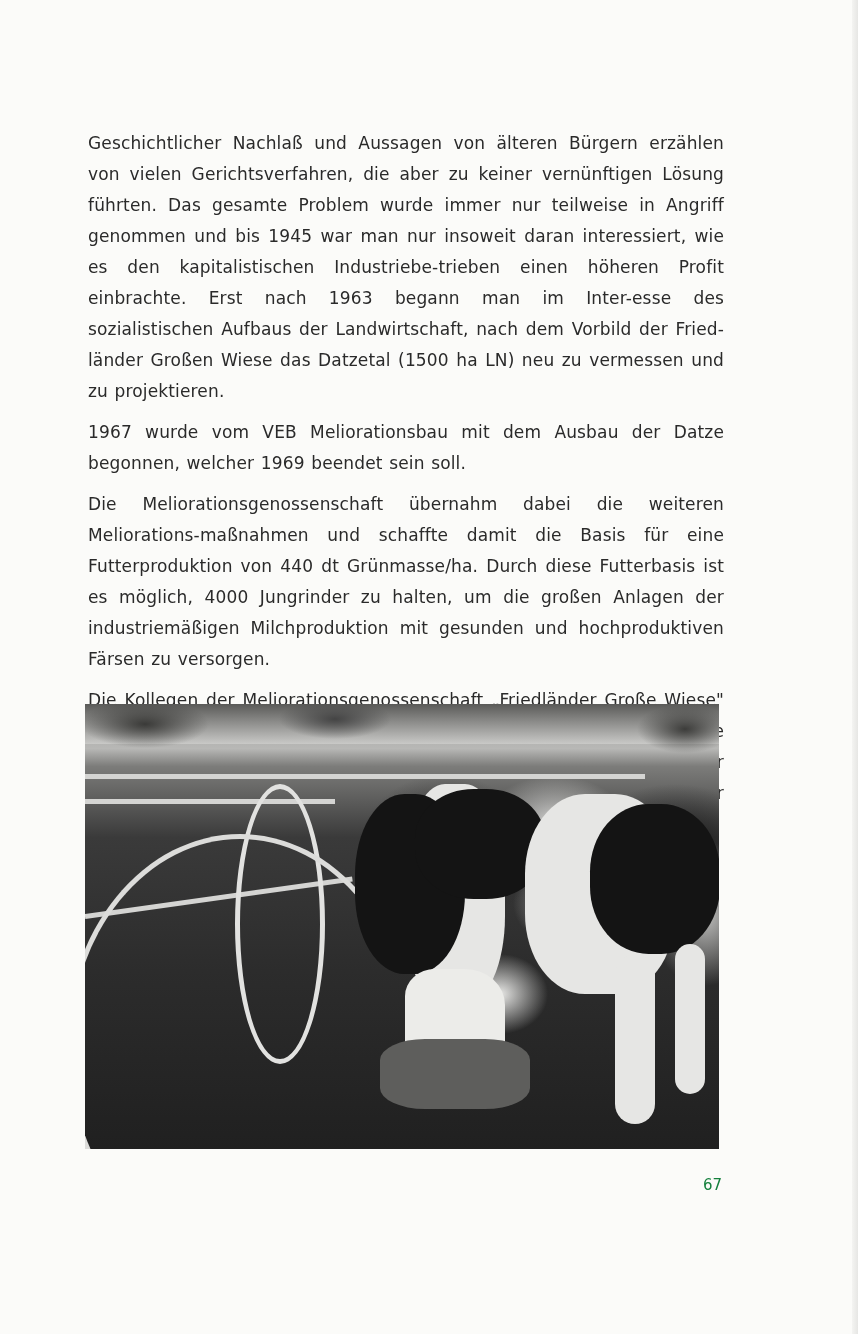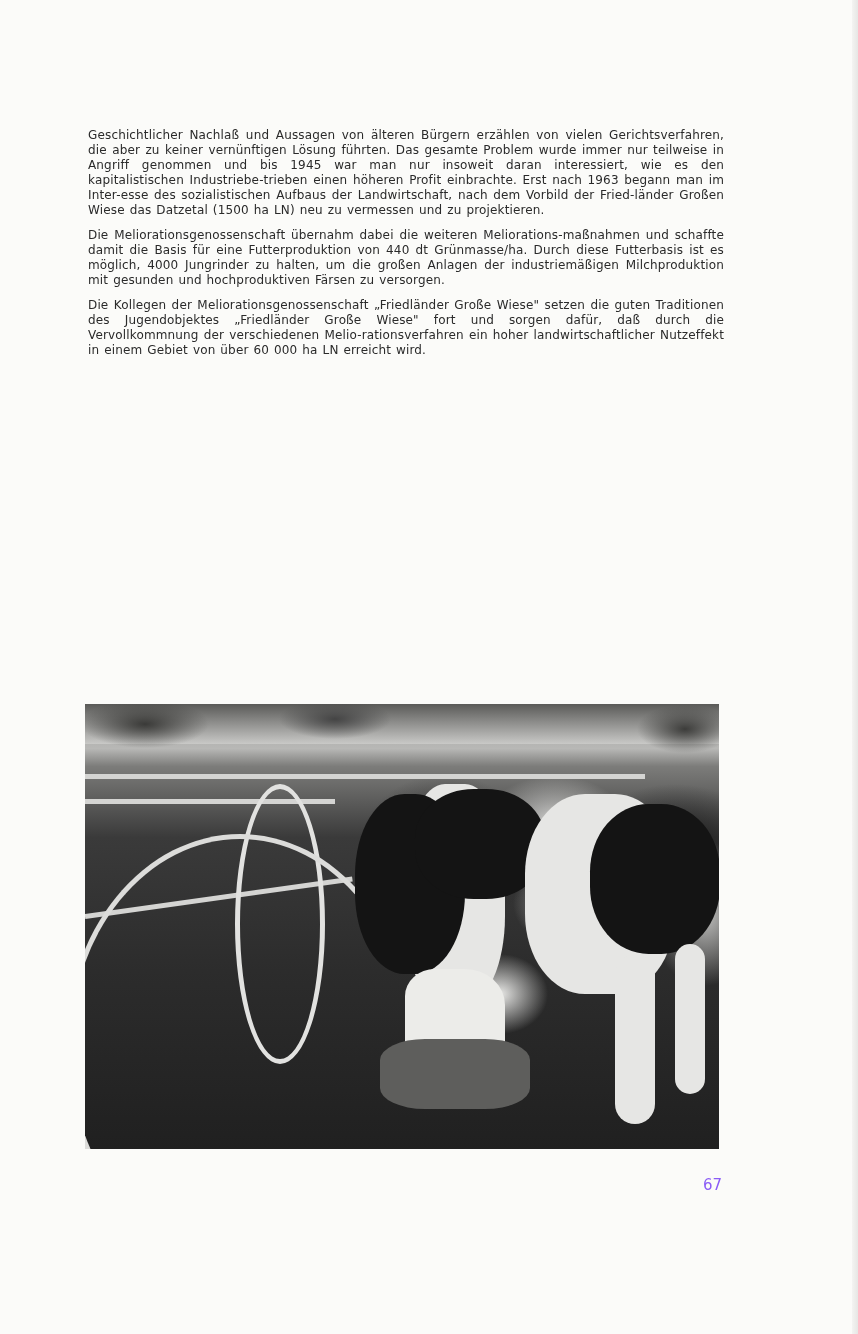--- a/index.html
+++ b/index.html
@@ -11,22 +11,22 @@
       font-family: "DejaVu Sans", sans-serif;
       color: #2a2a2a;
     }
     .page { position: absolute; left: 0; top: 0; width: 858px; height: 1334px; }
     .edge-right { position:absolute; right:0; top:0; width:6px; height:1334px; background:linear-gradient(to right,#f4f4f2,#e6e6e4); }
     .text-block {
       position: absolute; left: 88px; top: 128px; width: 636px;
     }
     .para {
       margin: 0 0 10px 0;
-      font-size: 12px;
-      line-height: 15px;
+      font-size: 17px;
+      line-height: 31px;
       text-align: justify;
       letter-spacing: 0.15px;
       word-spacing: 1px;
     }
     .para.p2 { margin-top: 2px; }
     .photo {
       position: absolute; left: 85px; top: 704px; width: 634px; height: 445px;
       background:
         radial-gradient(ellipse 90px 60px at 470px 120px, #d8d8d6 0%, rgba(216,216,214,0) 80%),
         radial-gradient(ellipse 70px 90px at 620px 210px, #c0c0be 0%, rgba(192,192,190,0) 80%),
@@ -43,31 +43,32 @@
                   radial-gradient(ellipse 70px 25px at 250px 15px,#444 0%,rgba(68,68,68,0) 80%),
                   radial-gradient(ellipse 60px 30px at 600px 25px,#3c3c3a 0%,rgba(60,60,58,0) 80%); }
     .photo .rail { position:absolute; left:0; height:5px; background:#d4d4d2; }
     .photo .hose { position:absolute; border:5px solid #e2e2e0; border-radius:50%; }
     .photo .cow-white { position:absolute; background:#e6e6e4; border-radius:40%; }
     .photo .cow-black { position:absolute; background:#141414; border-radius:45%; }
     .photo .person-shirt { position:absolute; background:#ecece9; border-radius:30% 40% 20% 20%; }
     .photo .person-pants { position:absolute; background:#5e5e5c; border-radius:30%; }
     .page-number {
       position: absolute; left: 703px; top: 1176px;
-      font-size: 15px; color: #8b5cf6;
+      font-size: 15px; color: #15803d;
     }
   </style>
 </head>
 <body>
 
 <div class="page">
   <div class="edge-right"></div>
 
   <div class="text-block">
     <p class="para">Geschichtlicher Nachlaß und Aussagen von älteren Bürgern erzählen von vielen Gerichtsverfahren, die aber zu keiner vernünftigen Lösung führten. Das gesamte Problem wurde immer nur teilweise in Angriff genommen und bis 1945 war man nur insoweit daran interessiert, wie es den kapitalistischen Industriebe-trieben einen höheren Profit einbrachte. Erst nach 1963 begann man im Inter-esse des sozialistischen Aufbaus der Landwirtschaft, nach dem Vorbild der Fried-länder Großen Wiese das Datzetal (1500 ha LN) neu zu vermessen und zu projektieren.</p>
+    <p class="para p2">1967 wurde vom VEB Meliorationsbau mit dem Ausbau der Datze begonnen, welcher 1969 beendet sein soll.</p>
     <p class="para">Die Meliorationsgenossenschaft übernahm dabei die weiteren Meliorations-maßnahmen und schaffte damit die Basis für eine Futterproduktion von 440 dt Grünmasse/ha. Durch diese Futterbasis ist es möglich, 4000 Jungrinder zu halten, um die großen Anlagen der industriemäßigen Milchproduktion mit gesunden und hochproduktiven Färsen zu versorgen.</p>
     <p class="para">Die Kollegen der Meliorationsgenossenschaft „Friedländer Große Wiese" setzen die guten Traditionen des Jugendobjektes „Friedländer Große Wiese" fort und sorgen dafür, daß durch die Vervollkommnung der verschiedenen Melio-rationsverfahren ein hoher landwirtschaftlicher Nutzeffekt in einem Gebiet von über 60 000 ha LN erreicht wird.</p>
   </div>
 
   <div class="photo" title="Black-and-white photograph: a person in a white sleeveless shirt kneeling beside a black-and-white cow, attaching a milking machine; metal milking frame and hoses on pasture, trees in background">
     <div class="sky"></div>
     <div class="trees"></div>
     <div class="rail" style="top:70px; width:560px;"></div>
     <div class="rail" style="top:95px; width:250px;"></div>
     <div class="rail" style="top:210px; width:270px; transform:rotate(-8deg); transform-origin:left;"></div>

